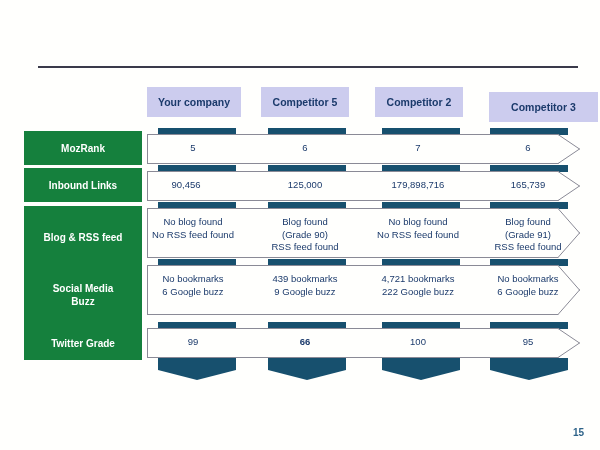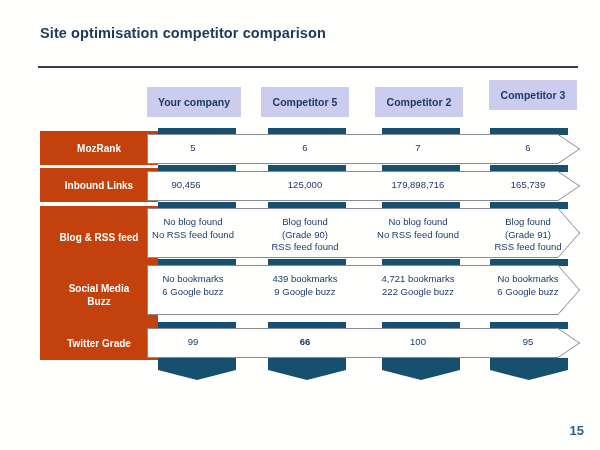--- a/index.html
+++ b/index.html
@@ -49,31 +49,30 @@
     line-height: 30px;
     height: 30px;
     white-space: nowrap;
   }
 
   
   .row-label {
     position: absolute;
     left: 24px;
     width: 118px;
-    background: #c2410c;
+    background: #15803d;
     color: #ffffff;
     font-size: 10px;
     font-weight: bold;
     text-align: center;
     display: flex;
     align-items: center;
     justify-content: center;
     box-sizing: border-box;
     line-height: 13px;
-    margin-left: 16px;
   }
 
   
   .row-body {
     position: absolute;
     left: 147px;
     width: 433px;
     background: #fffffd;
     border: 1px solid #8a8a96;
     box-sizing: border-box;
@@ -110,38 +109,37 @@
     height: 22px;
     -webkit-clip-path: polygon(0 0, 100% 0, 100% 55%, 50% 100%, 0 55%);
     clip-path: polygon(0 0, 100% 0, 100% 55%, 50% 100%, 0 55%);
   }
 
   
   #page-number {
     position: absolute;
     right: 16px;
     bottom: 12px;
-    font-size: 13px;
+    font-size: 10px;
     font-weight: bold;
     color: #2e6389;
   }
 </style>
 </head>
 <body>
 
 <div id="slide">
 
-  <div id="title">Site optimisation competitor comparison</div>
   <div id="title-rule"></div>
 
   <div id="headers-layer">
       <div class="col-head" style="left: 147px; top: 87px; width: 94px;"><span>Your company</span></div>
       <div class="col-head" style="left: 261px; top: 87px; width: 88px;"><span>Competitor 5</span></div>
       <div class="col-head" style="left: 375px; top: 87px; width: 88px;"><span>Competitor 2</span></div>
-      <div class="col-head" style="left: 489px; top: 80px; width: 88px;"><span>Competitor 3</span></div>
+      <div class="col-head" style="left: 489px; top: 92px; width: 109px;"><span>Competitor 3</span></div>
     </div>
   <div id="labels-layer">
       <div class="row-label" style="top: 131px; height: 34px;">
         <span style="white-space: pre-line;">MozRank</span>
       </div>
       <div class="row-label" style="top: 168px; height: 34px;">
         <span style="white-space: pre-line;">Inbound Links</span>
       </div>
       <div class="row-label" style="top: 206px; height: 63px;">
         <span style="white-space: pre-line;">Blog &amp; RSS feed</span>

